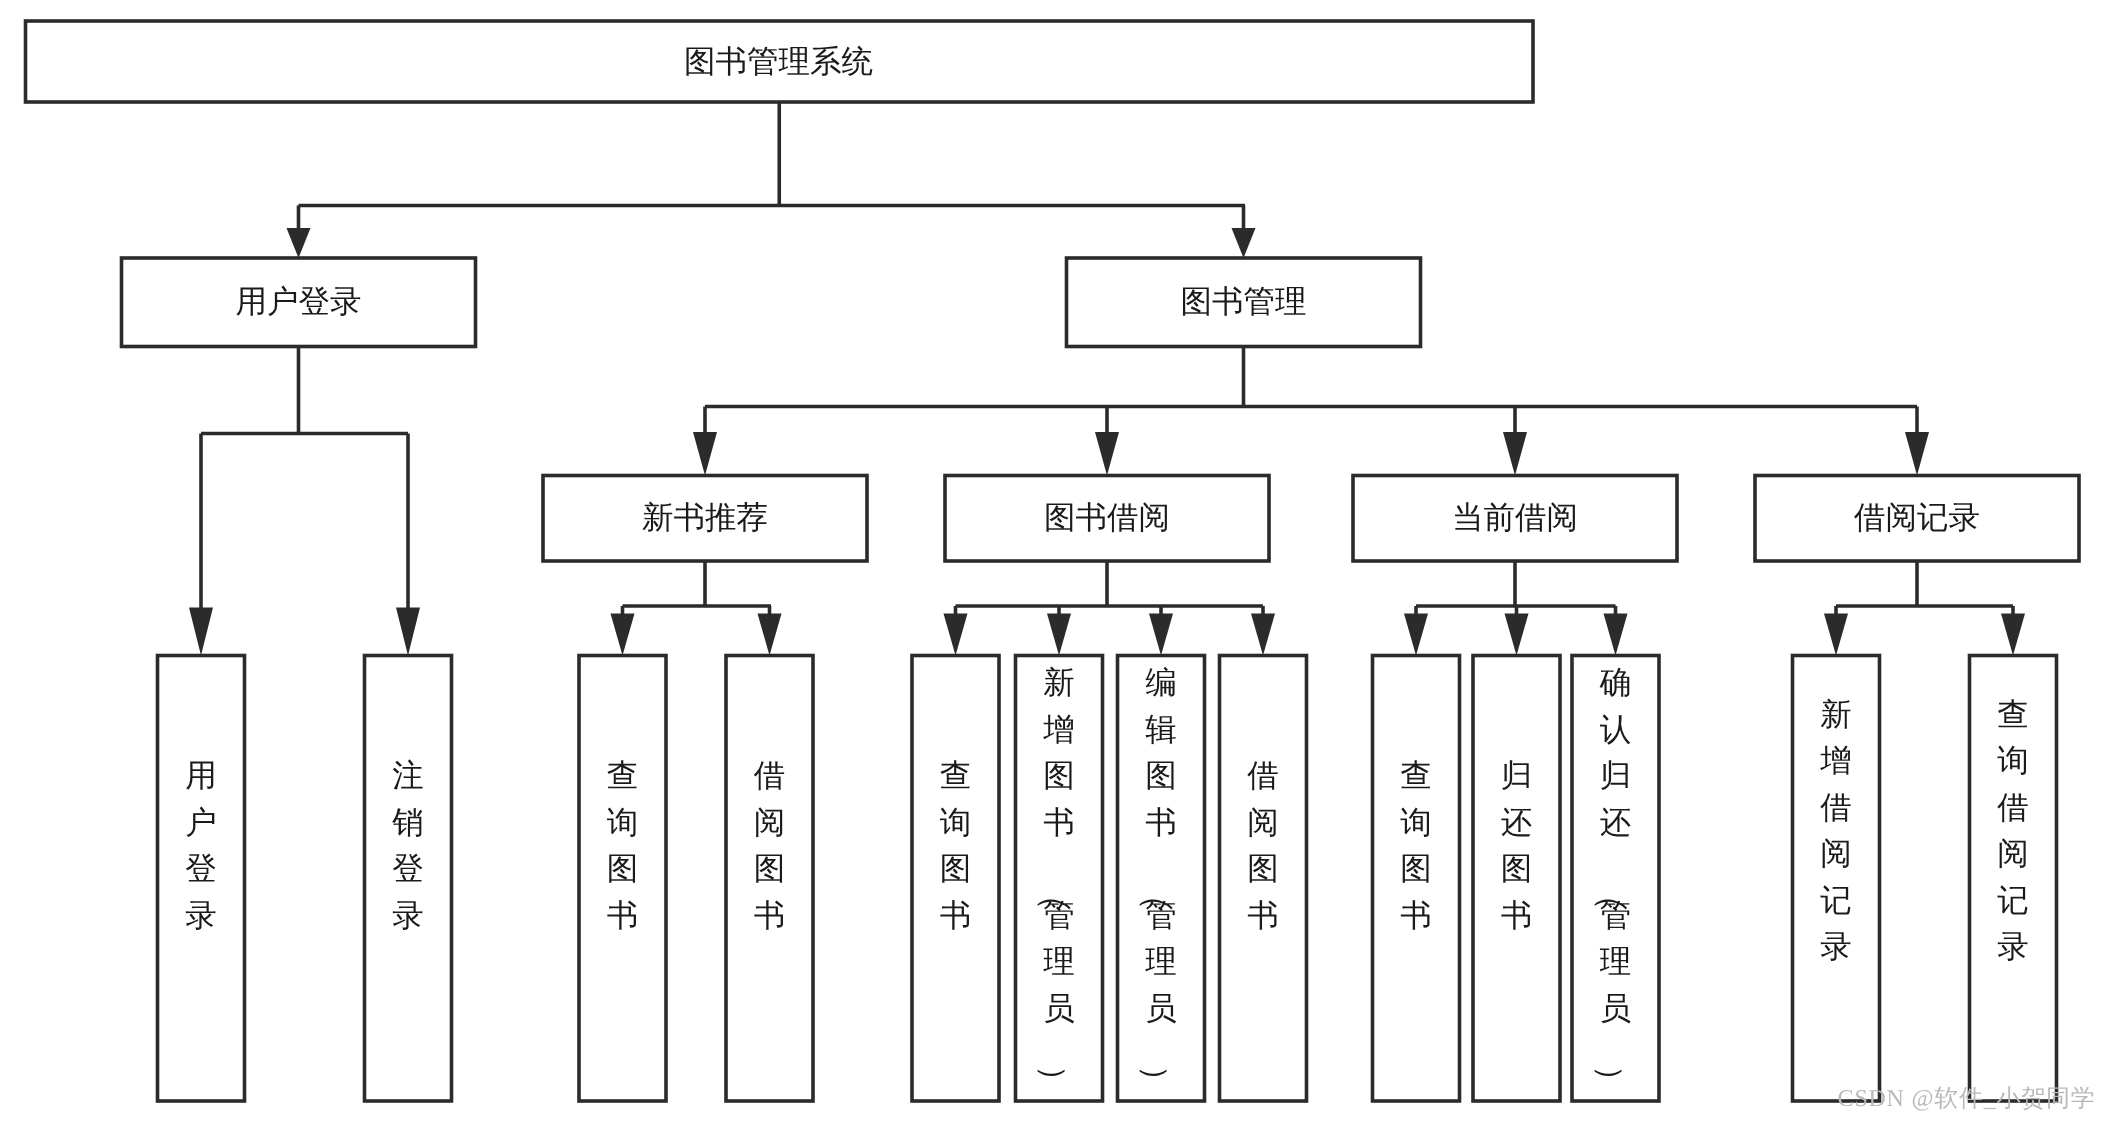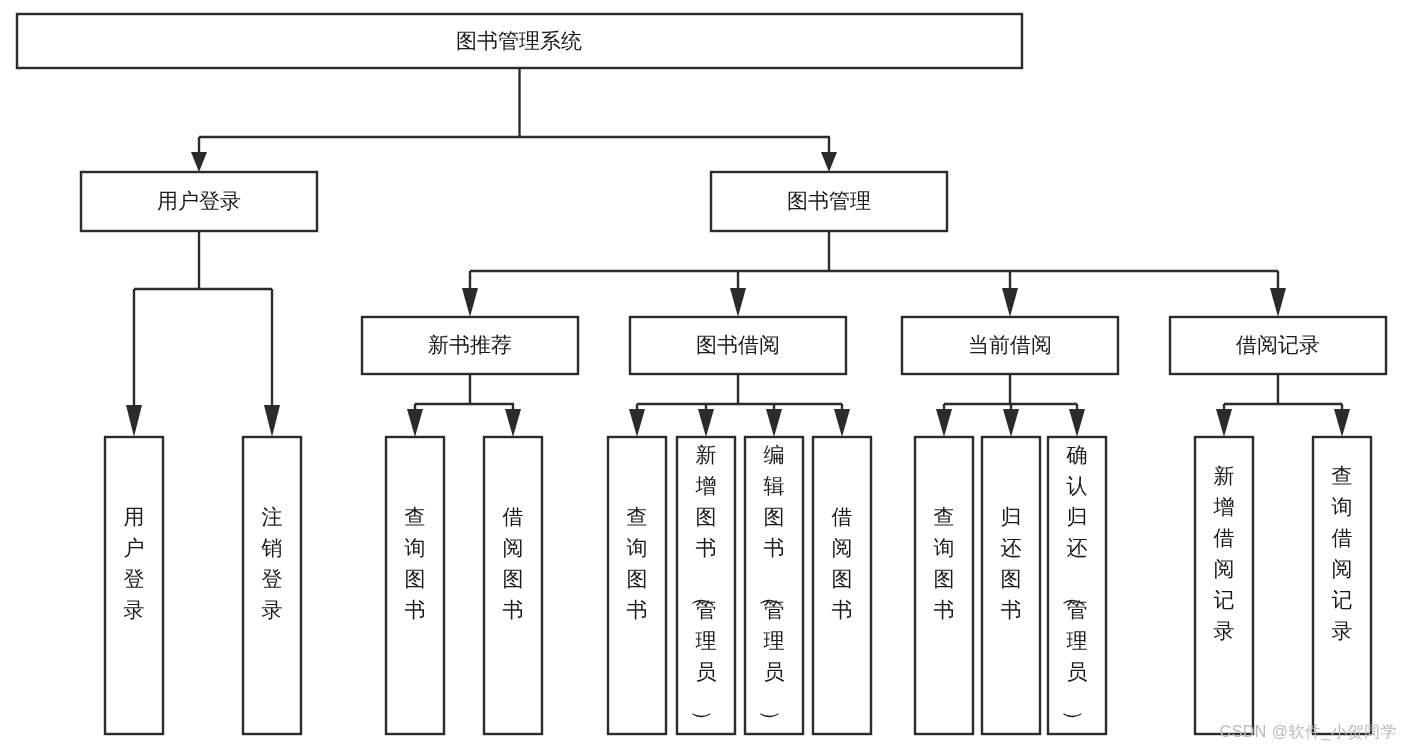--- a/index.html
+++ b/index.html
@@ -53,21 +53,21 @@
   text.node-label-v {
     fill: #1a1a1a;
     font-family: "DejaVu Sans", "Liberation Sans", sans-serif;
     font-size: 21px;
     text-anchor: middle;
   }
   .watermark {
     position: absolute;
     right: 8px;
     bottom: 4px;
-    font-family: Liberation Sans, sans-serif;
+    font-family: Liberation Serif, serif;
     font-size: 16px;
     color: #b9b9b9;
     letter-spacing: 0.5px;
     white-space: nowrap;
     user-select: none;
   }
 </style>
 </head>
 <body>
 

